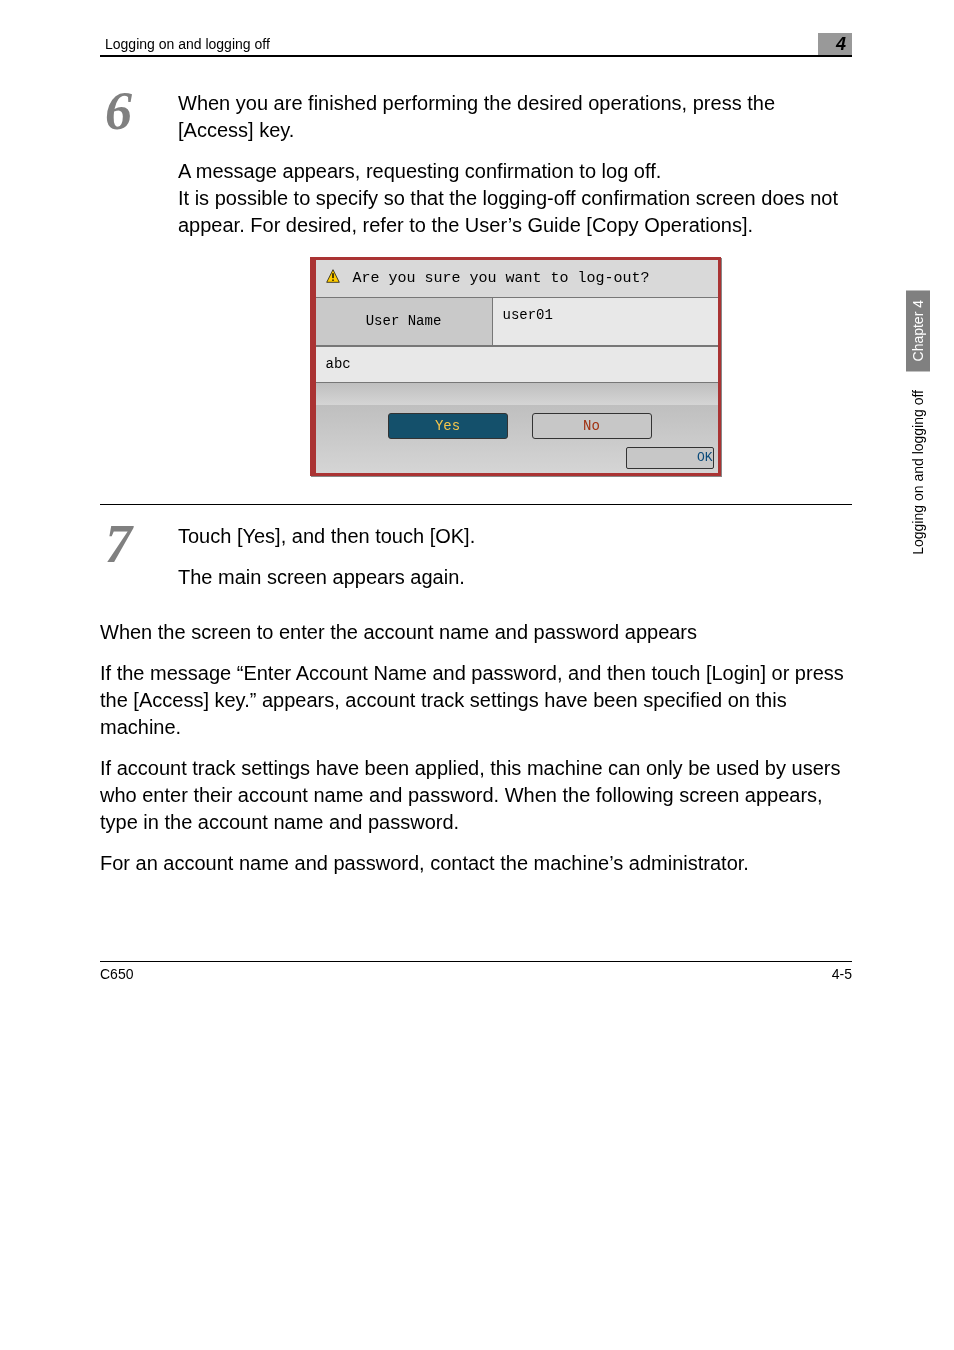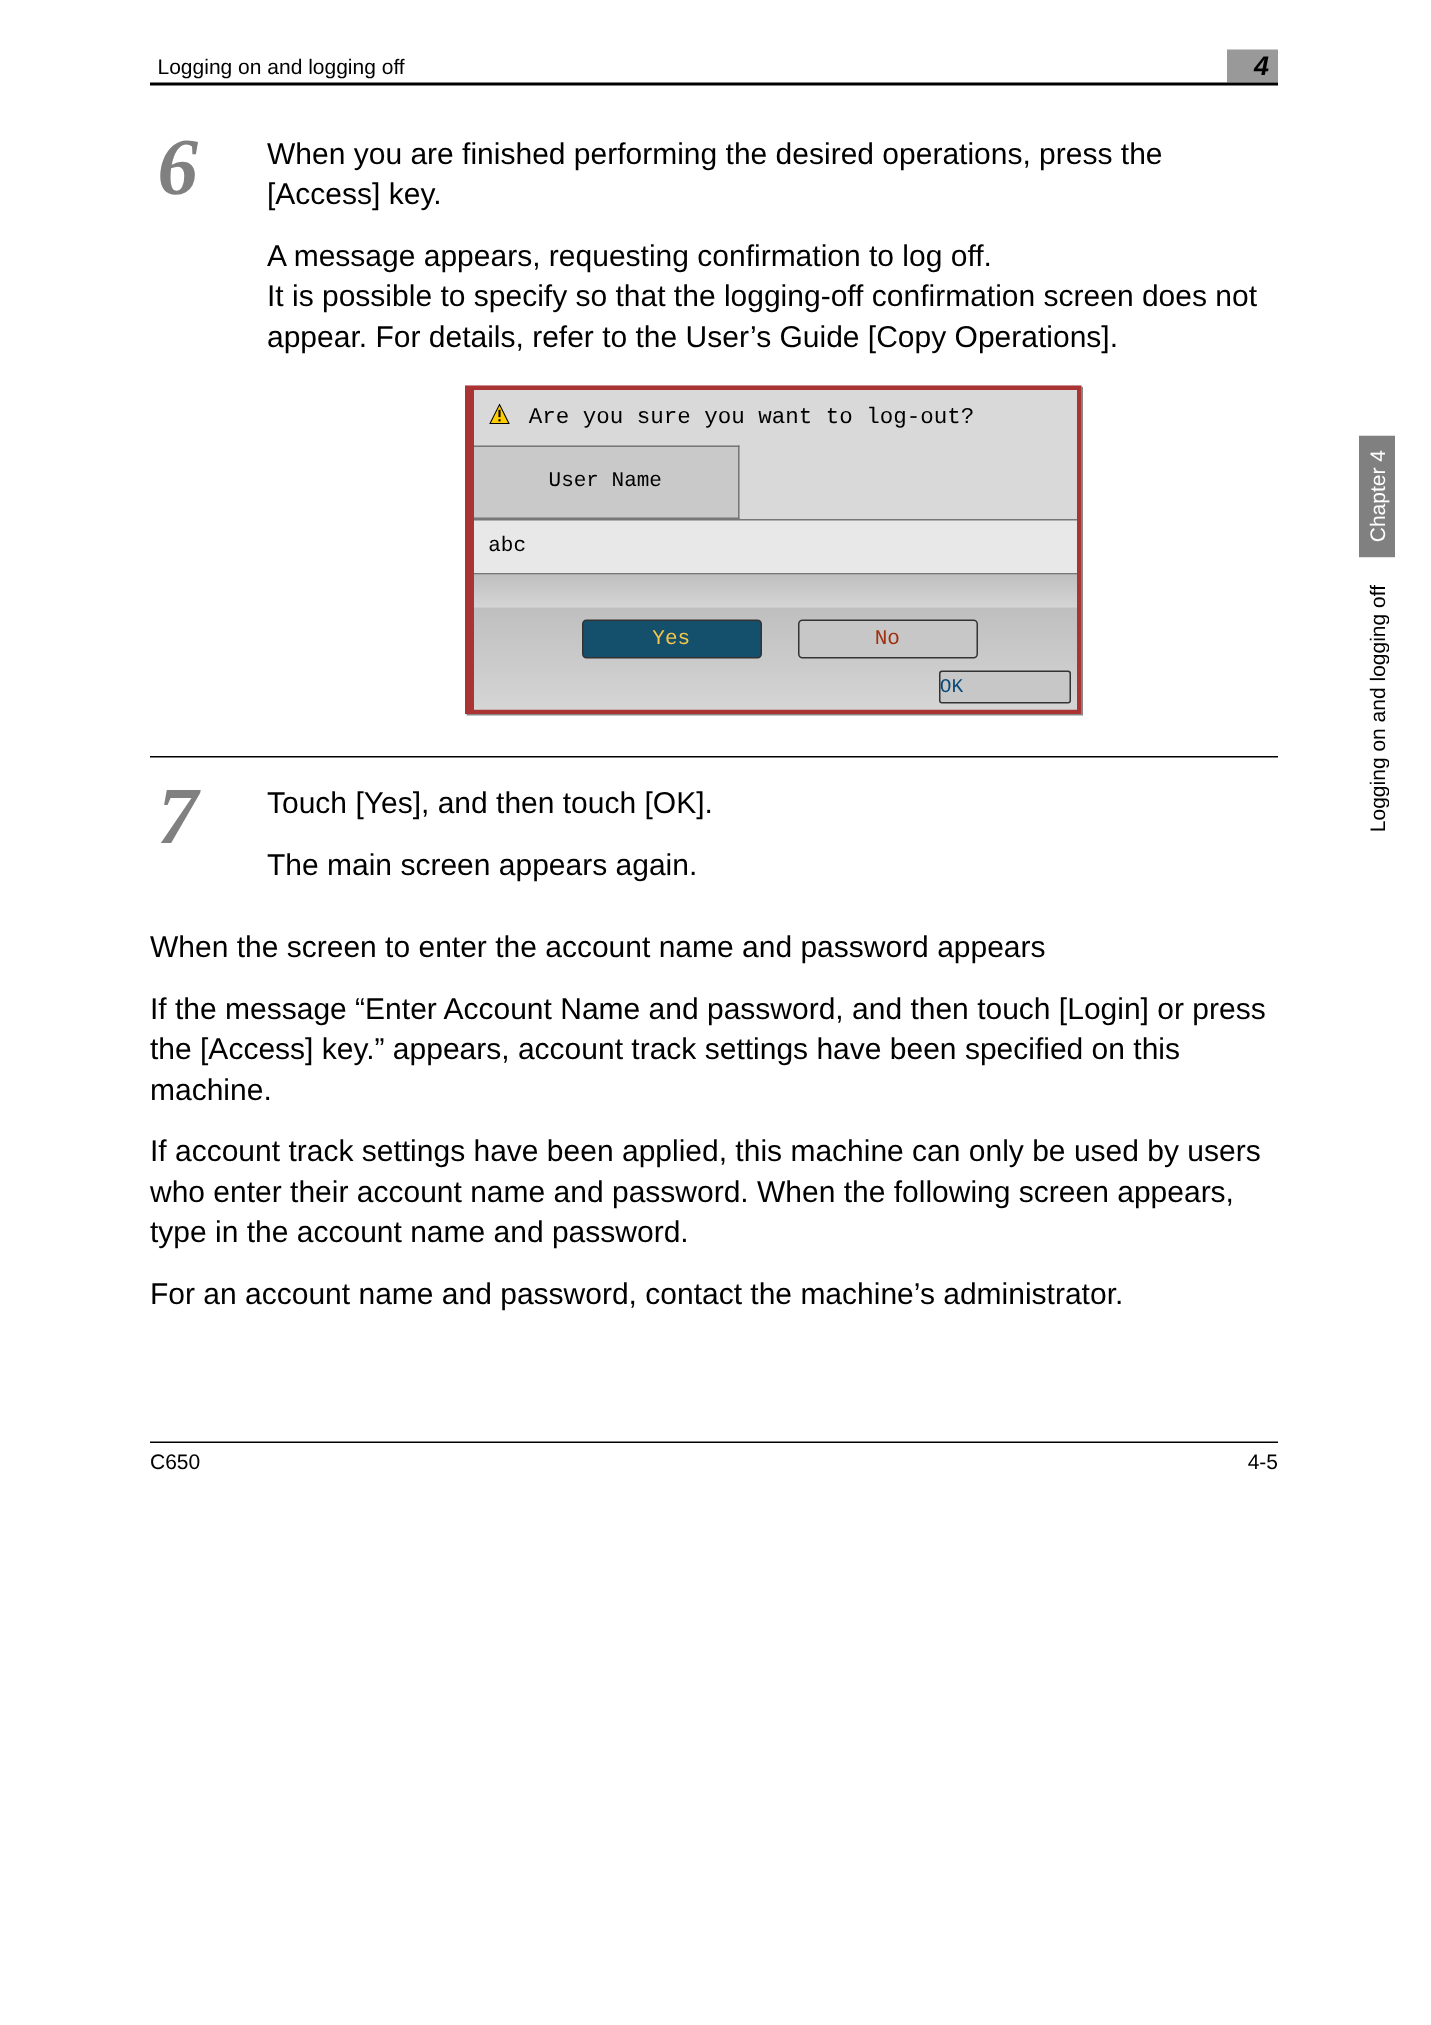--- a/index.html
+++ b/index.html
@@ -27,21 +27,21 @@
 .dlg-title{padding:8px 10px;font-size:15px}
 .dlg-title .warn{display:inline-block;vertical-align:middle;margin-right:4px}
 .dlg-row{display:flex}
 .dlg-cell-l{width:168px;border:1px solid #777;border-left:none;background:#c9c9c9;text-align:center;padding:14px 4px;font-size:14px}
 .dlg-cell-r{flex:1;border:1px solid #777;border-left:none;border-right:none;background:#e8e8e8;padding:8px 10px;font-size:14px;text-align:left}
 .dlg-spacer{height:22px;background:linear-gradient(#bfbfbf,#d5d5d5)}
 .dlg-btns{position:relative;height:68px;background:linear-gradient(#bfbfbf,#d5d5d5)}
 .pill{position:absolute;width:118px;height:24px;border:1px solid #333;border-radius:3px;text-align:center;font-size:14px;line-height:24px;font-family:inherit}
 .pill.yes{left:72px;top:8px;background:#14506b;color:#f5c64b}
 .pill.no{left:216px;top:8px;background:#c7c7c7;color:#a03010}
-.ok{position:absolute;right:4px;bottom:4px;width:86px;height:20px;border:1px solid #333;border-radius:2px;background:#c7c7c7;color:#0a4a7a;font-size:13px;text-align:left;line-height:20px}
+.ok{position:absolute;right:4px;bottom:4px;width:86px;height:20px;border:1px solid #333;border-radius:2px;background:#c7c7c7;color:#0a4a7a;font-size:13px;text-align:right;line-height:20px}
 .warn svg{width:14px;height:14px;vertical-align:-2px}
 </style>
 </head>
 <body>
 
 <div class="page">
 
   <div class="header-text">Logging on and logging off</div>
   <div class="chapter-tab">4</div>
   <div class="header-line"></div>
@@ -49,35 +49,36 @@
   <div class="side-tab dark">Chapter 4</div>
   <div class="side-tab light">Logging on and logging off</div>
 
   <div class="body">
 
     <div class="step">
       <div class="step-num">6</div>
       <div class="step-content">
         <p class="p">When you are finished performing the desired operations, press the [Access] key.</p>
         <p class="p" style="margin-bottom:0">A message appears, requesting confirmation to log off.</p>
-        <p class="p">It is possible to specify so that the logging-off confirmation screen does not appear. For details, refer to the User’s Guide [Copy Operations].</p>
+        <p class="p">It is possible to specify so that the logging-off confirmation screen does not appear. For desired, refer to the User’s Guide [Copy Operations].</p>
 
         <div class="dlg">
           <div class="dlg-title">
             <span class="warn">
               <svg viewBox="0 0 20 20">
                   <polygon points="10,1 19,19 1,19" fill="#ffcc00" stroke="#000" stroke-width="1"></polygon>
                   <rect x="9" y="6" width="2" height="7" fill="#000"></rect>
                   <rect x="9" y="15" width="2" height="2" fill="#000"></rect>
                 </svg>
             </span>
             <span>Are you sure you want to log-out?</span>
           </div>
           <div class="dlg-row">
             <div class="dlg-cell-l">User Name</div>
+            <div class="dlg-cell-r">user01</div>
           </div>
           <div class="dlg-row">
             <div class="dlg-cell-r">abc</div>
           </div>
           <div class="dlg-spacer"></div>
           <div class="dlg-btns">
             <div class="pill yes">Yes</div>
             <div class="pill no">No</div>
             <div class="ok">OK</div>
           </div>

